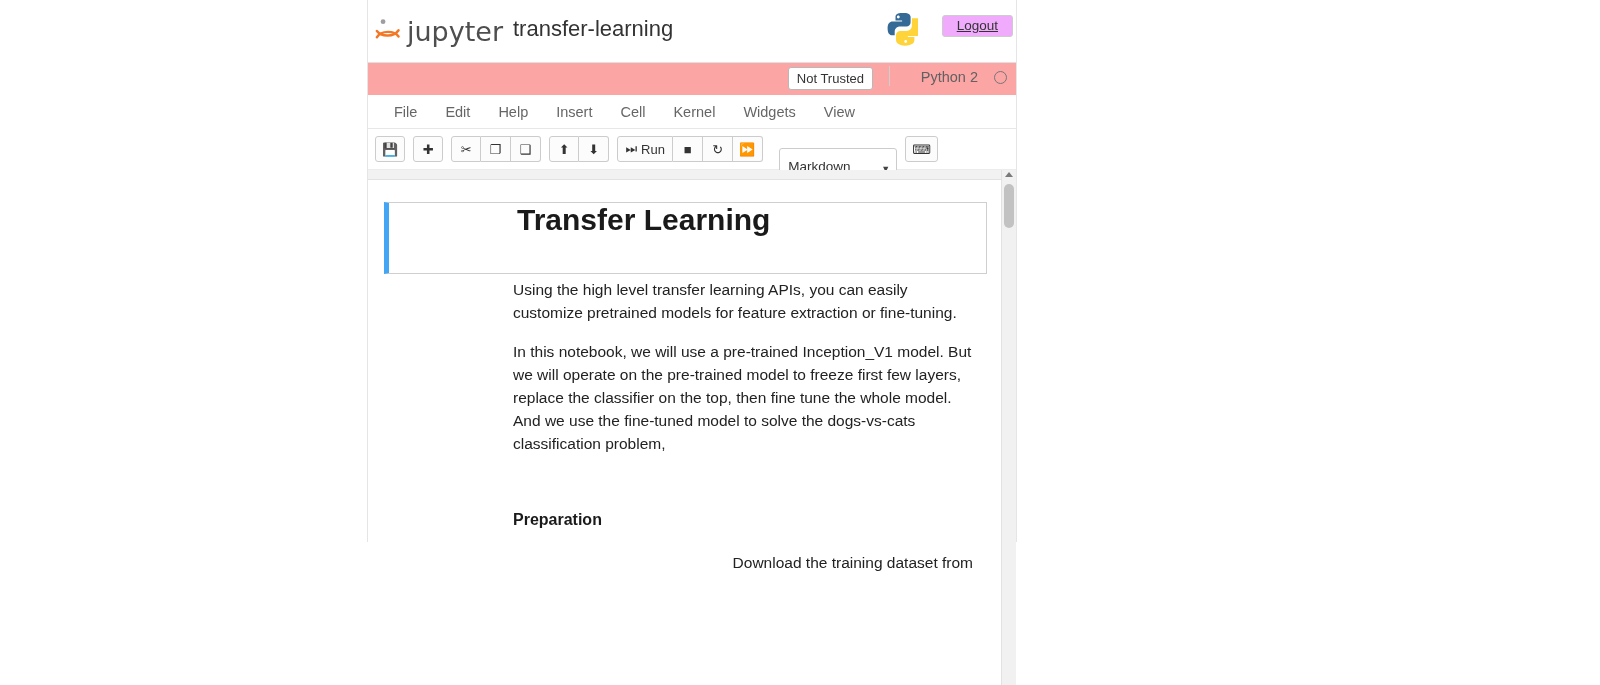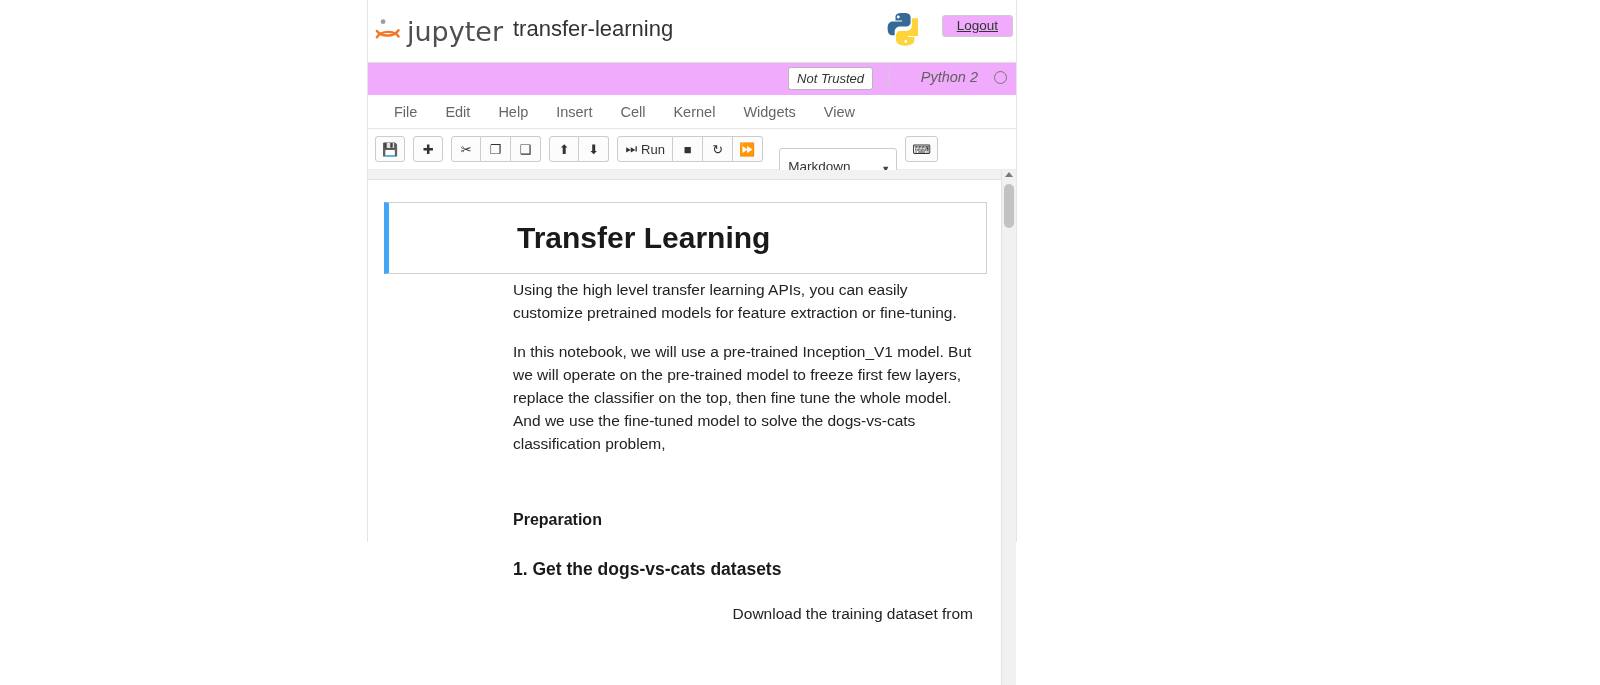--- a/index.html
+++ b/index.html
@@ -80,22 +80,21 @@
     border-radius: 3px;
     cursor: pointer;
     line-height: 1.2;
     text-decoration: underline;
   }
 
   
   .trustbar {
     position: relative;
     height: 32px;
-    background: #f0abfc;
-    font-style: italic;
+    background: #fca5a5;
   }
   .not-trusted {
     position: absolute;
     right: 143px;
     top: 4px;
     font-size: 13px;
     color: #333;
     background: #fff;
     border: 1px solid #b8b8b8;
     border-radius: 3px;
@@ -249,21 +248,21 @@
     padding: 4px 0;
   }
   .title-cell {
     margin: 22px 16px 0 16px;
     border: 1px solid #cfcfcf;
     border-left: 5px solid #42a5f5;
     background: #ffffff;
     height: 72px;
     box-sizing: border-box;
     display: flex;
-    align-items: center;
+    align-items: flex-start;
   }
   .title-cell h1 {
     margin: 0 0 0 128px;
     font-size: 30px;
     font-weight: bold;
     color: #1a1a1a;
     font-family: "Liberation Sans", sans-serif;
   }
   .text-block {
     margin: 0 0 0 145px;
@@ -382,21 +381,20 @@
 
         <div class="cell">
           <div class="text-block">
             <p>Using the high level transfer learning APIs, you can easily customize pretrained models for feature extraction or fine-tuning.</p>
             <p>In this notebook, we will use a pre-trained Inception_V1 model. But we will operate on the pre-trained model to freeze first few layers, replace the classifier on the top, then fine tune the whole model. And we use the fine-tuned model to solve the dogs-vs-cats classification problem,</p>
           </div>
         </div>
 
         <div class="cell">
           <div class="h2">Preparation</div>
-          <div class="h3">1. Get the dogs-vs-cats datasets</div>
           <div class="para-after-h3">Download the training dataset from</div>
         </div>
 
       </div>
 
       <div class="scrollbar">
         <div class="arrow-up"></div>
         <div class="thumb"></div>
       </div>
     </div>

